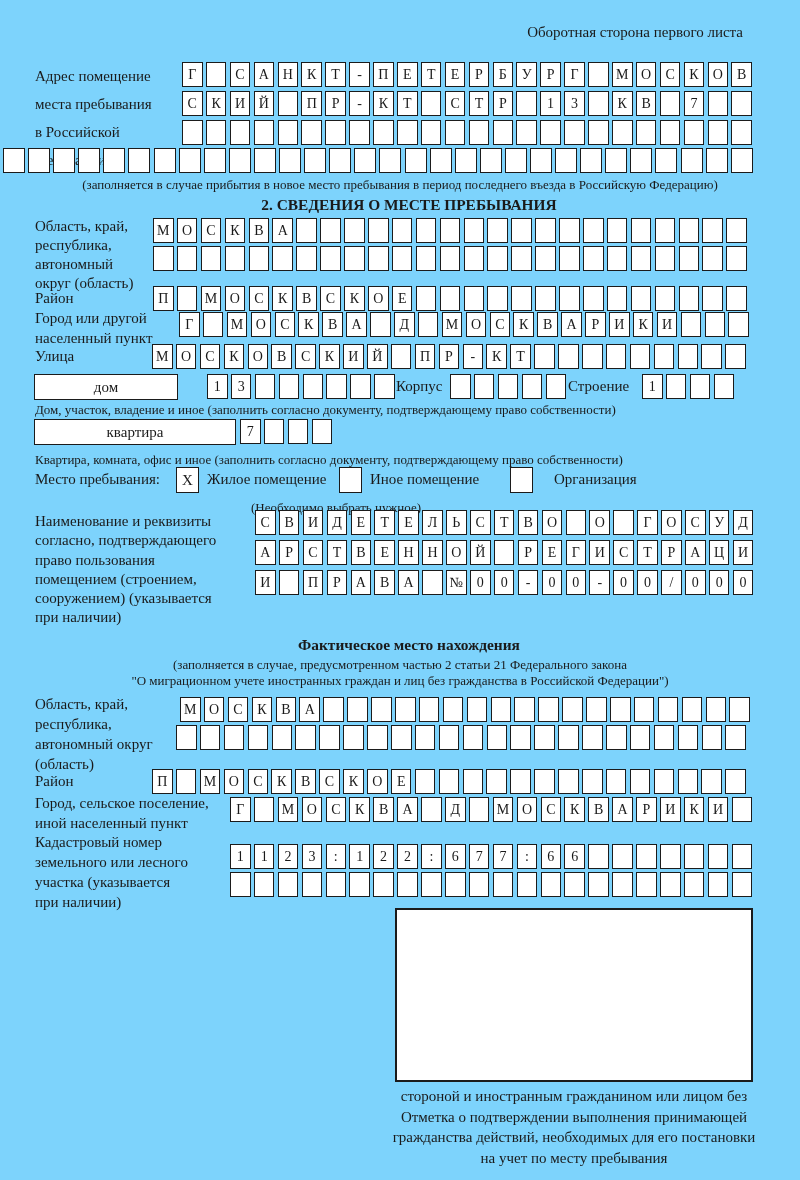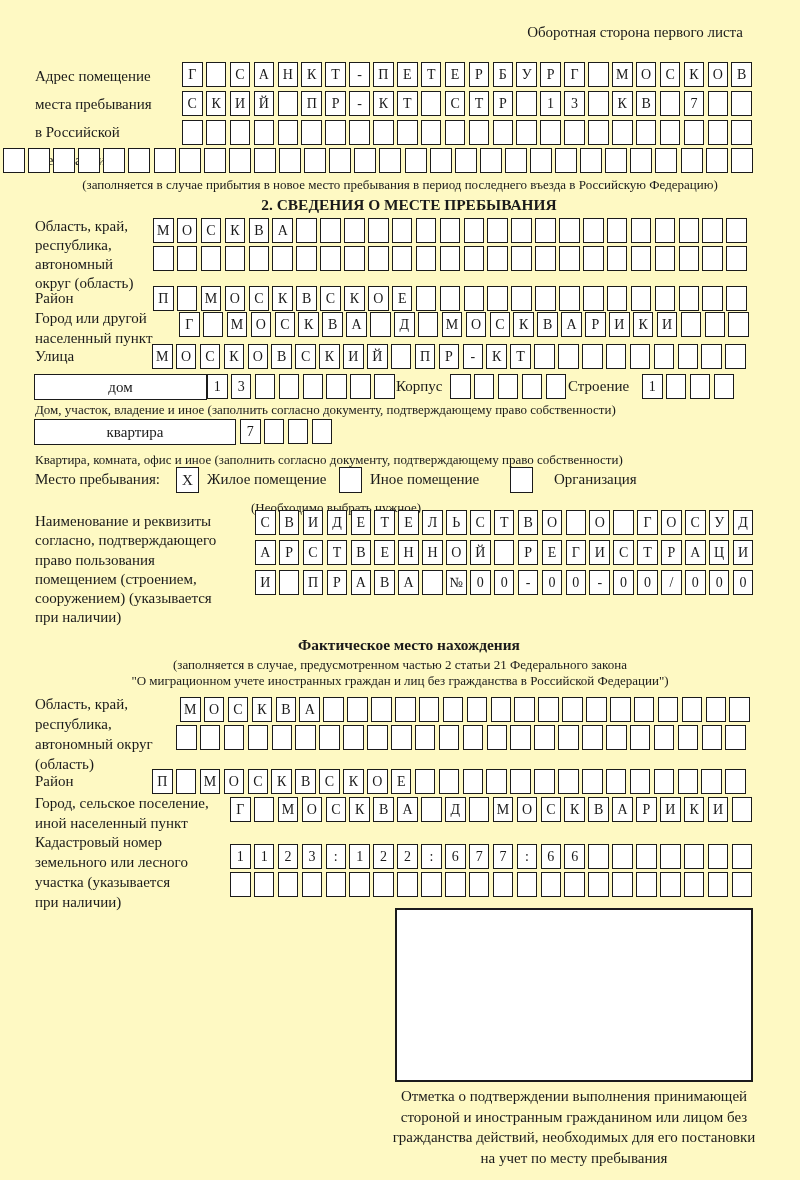--- a/index.html
+++ b/index.html
@@ -1,17 +1,17 @@
 <!DOCTYPE html>
 <html><head>
 <meta charset="utf-8">
 <style>
   html,body{margin:0;padding:0;background:#fff;}
   .page{
-    position:relative;width:800px;height:1180px;background:#fef9c3;
+    position:relative;width:800px;height:1180px;background:#7dd3fc;
     font-family:"Liberation Serif","DejaVu Serif",serif;color:#1a1a1a;overflow:hidden;
   }
   .abs{position:absolute;}
   .lbl{font-size:15px;white-space:nowrap;}
   .lblblock div{font-size:15px;white-space:nowrap;}
   .note{font-size:13px;}
   .center{left:0;width:800px;text-align:center;}
   .h2{left:0;width:800px;text-align:center;font-weight:bold;font-size:15.4px;padding-left:9px;}
   .cellrow{display:flex;}
   .cell{
@@ -302,21 +302,21 @@
       <span class="cell"></span>
       <span class="cell"></span>
       <span class="cell"></span>
       <span class="cell"></span>
       <span class="cell"></span>
       <span class="cell"></span>
       <span class="cell"></span>
       <span class="cell"></span>
     </div>
 
-  <div class="abs fieldbox" style="left:34px;top:374px;width:173px;height:26px;">дом</div>
+  <div class="abs fieldbox" style="left:34px;top:374px;width:144px;height:26px;">дом</div>
   <div class="abs cellrow" style="left:207px;top:374px;">
       <span class="cell">1</span>
       <span class="cell">3</span>
       <span class="cell"></span>
       <span class="cell"></span>
       <span class="cell"></span>
       <span class="cell"></span>
       <span class="cell"></span>
       <span class="cell"></span>
     </div>
@@ -604,19 +604,19 @@
       <span class="cell"></span>
       <span class="cell"></span>
       <span class="cell"></span>
       <span class="cell"></span>
       <span class="cell"></span>
       <span class="cell"></span>
     </div>
 
   <div class="abs stampbox" style="left:395px;top:908px;width:358px;height:174px;"></div>
   <div class="abs stampnote" style="left:388px;top:1086px;width:372px;">
+    <div>стороной и иностранным гражданином или лицом без</div>
     <div>Отметка о подтверждении выполнения принимающей</div>
-    <div>стороной и иностранным гражданином или лицом без</div>
     <div>гражданства действий, необходимых для его постановки</div>
     <div>на учет по месту пребывания</div>
   </div>
 
 </div>
 
 </body></html>

